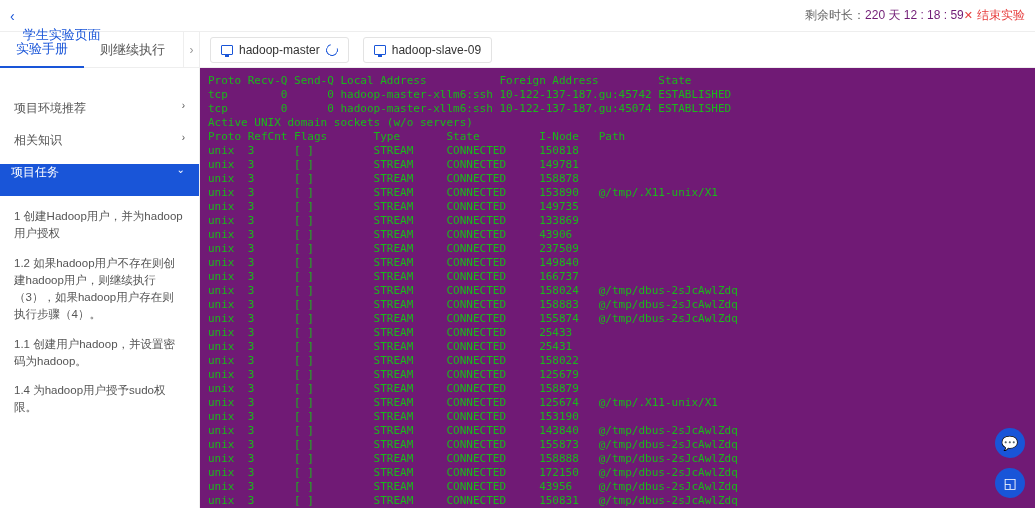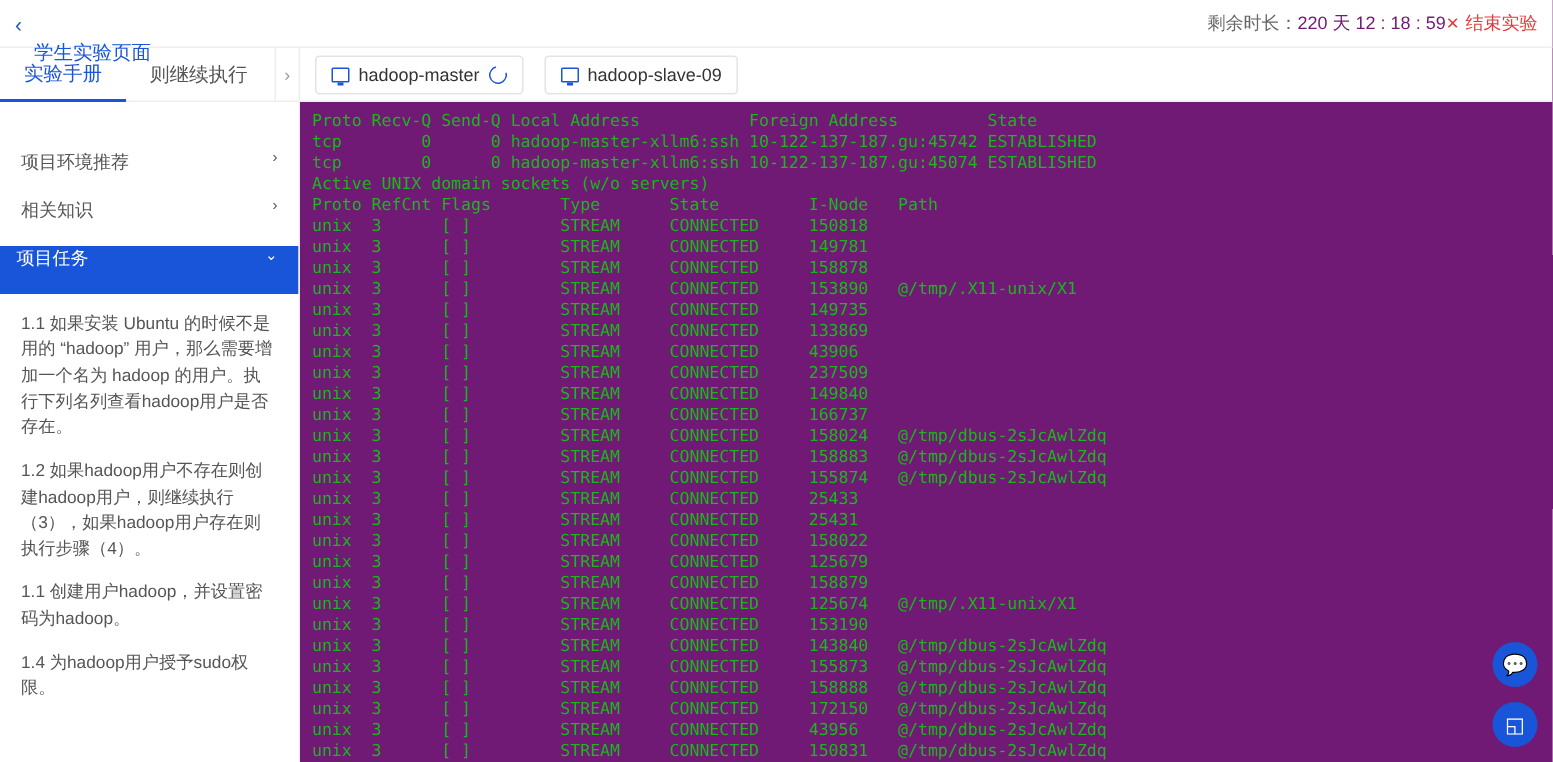--- a/index.html
+++ b/index.html
@@ -71,21 +71,21 @@
       </div>
       <div class="acc-item">
         <span>相关知识</span>
         <span class="acc-caret">›</span>
       </div>
       <div class="acc-item active-section">
         <span>项目任务</span>
         <span class="acc-caret">⌄</span>
       </div>
       <div class="task-list">
-        <div class="task-item">1.1 如果安装 Ubuntu 的时候不是用的 “hadoop” 用户，那么需要增加一个名为 hadoop 的用户。执行下列名列查看hadoop用户是否存在。</div>
+        <div class="task-item">1 创建Hadoop用户，并为hadoop用户授权</div>
         <div class="task-item">1.2 如果hadoop用户不存在则创建hadoop用户，则继续执行（3），如果hadoop用户存在则执行步骤（4）。</div>
         <div class="task-item">1.1 创建用户hadoop，并设置密码为hadoop。</div>
         <div class="task-item">1.4 为hadoop用户授予sudo权限。</div>
 
       </div>
     </div>
   </div>
 
   <div class="right-col">
     <div class="hosttabs">

